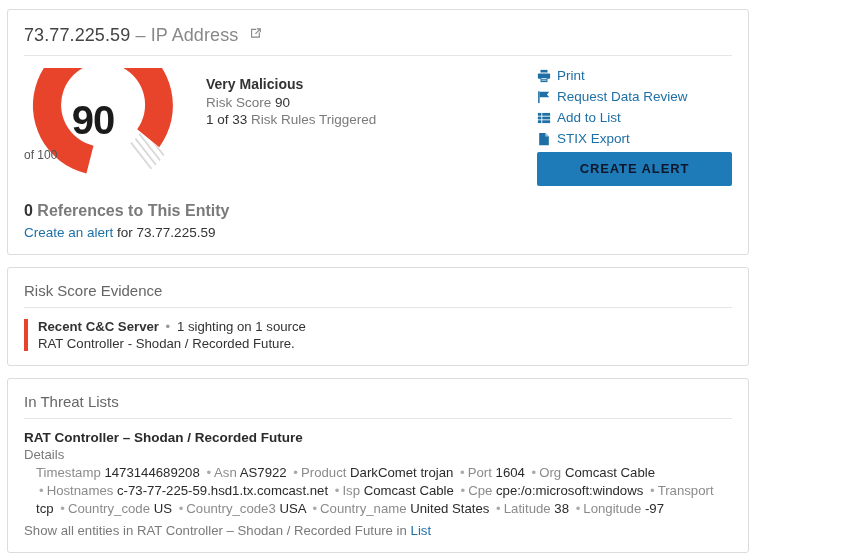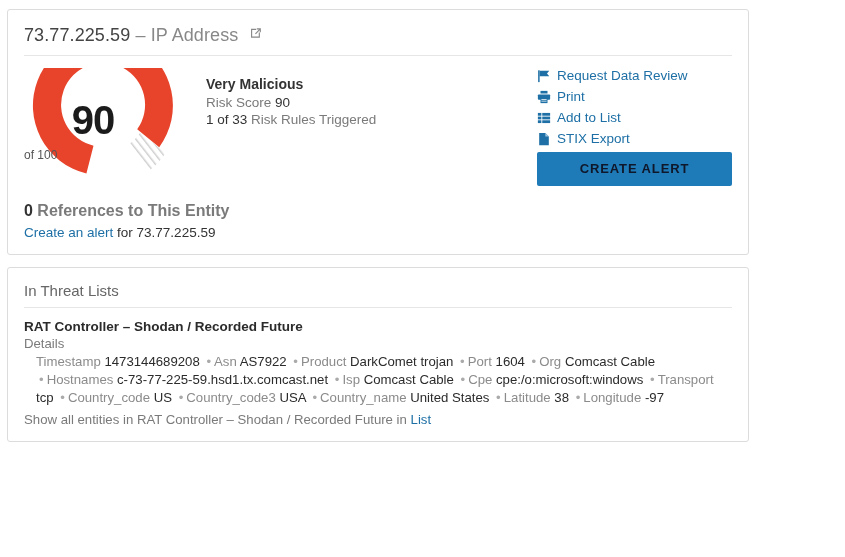--- a/index.html
+++ b/index.html
@@ -187,37 +187,37 @@
           <span class="val">1 of 33</span>
           <span>Risk Rules Triggered</span>
         </div>
       </div>
 
       <div class="actions">
 
         <a class="action-link">
           <span class="ai">
             <svg width="14" height="14" viewBox="0 0 16 16" aria-hidden="true">
-              <rect x="1.3" y="1.5" width="1.7" height="13.5" fill="#1d6fa5"></rect>
-              <path d="M3 2h11l-2.6 3.1L14 8.4H3z" fill="#1d6fa5"></path>
-            </svg>
-          </span>
-          <span>Request Data Review</span>
-        </a>
-
-        <a class="action-link">
-          <span class="ai">
-            <svg width="14" height="14" viewBox="0 0 16 16" aria-hidden="true">
               <path d="M4 1h8v3H4z" fill="#1d6fa5"></path>
               <rect x="1" y="5" width="14" height="6" rx="1" fill="#1d6fa5"></rect>
               <path d="M4 9h8v6H4z" fill="#1d6fa5"></path>
               <path d="M5 10.2h6v.9H5zm0 2h6v.9H5z" fill="#ffffff"></path>
             </svg>
           </span>
           <span>Print</span>
+        </a>
+
+        <a class="action-link">
+          <span class="ai">
+            <svg width="14" height="14" viewBox="0 0 16 16" aria-hidden="true">
+              <rect x="1.3" y="1.5" width="1.7" height="13.5" fill="#1d6fa5"></rect>
+              <path d="M3 2h11l-2.6 3.1L14 8.4H3z" fill="#1d6fa5"></path>
+            </svg>
+          </span>
+          <span>Request Data Review</span>
         </a>
 
         <a class="action-link">
           <span class="ai">
             <svg width="14" height="14" viewBox="0 0 16 16" aria-hidden="true">
               <rect x="1" y="2.2" width="4" height="3.2" fill="#1d6fa5"></rect>
               <rect x="6" y="2.2" width="9" height="3.2" fill="#1d6fa5"></rect>
               <rect x="1" y="6.4" width="4" height="3.2" fill="#1d6fa5"></rect>
               <rect x="6" y="6.4" width="9" height="3.2" fill="#1d6fa5"></rect>
               <rect x="1" y="10.6" width="4" height="3.2" fill="#1d6fa5"></rect>
@@ -245,20 +245,32 @@
       <span class="val">0</span>
       <span>References to This Entity</span>
     </div>
 
     <div class="alert-line">
       <a>Create an alert</a>
       <span>for 73.77.225.59</span>
     </div>
   </div>
 
+  <div class="card">
+    <div class="section-title">Risk Score Evidence</div>
+
+    <div class="evidence">
+      <div class="ev-head">
+        <span class="name">Recent C&amp;C Server</span>
+        <span class="sep">•</span>
+        <span class="sight">1 sighting on 1 source</span>
+      </div>
+      <div class="ev-desc">RAT Controller - Shodan / Recorded Future.</div>
+    </div>
+  </div>
 
   <div class="card">
     <div class="section-title">In Threat Lists</div>
 
     <div class="tl-name">RAT Controller – Shodan / Recorded Future</div>
     <div class="tl-details">Details</div>
 
     <div class="kv-block" id="kv-block"><span class="k">Timestamp </span><span class="v">1473144689208</span> <span class="sep">•</span><span class="k">Asn </span><span class="v">AS7922</span> <span class="sep">•</span><span class="k">Product </span><span class="v">DarkComet trojan</span> <span class="sep">•</span><span class="k">Port </span><span class="v">1604</span> <span class="sep">•</span><span class="k">Org </span><span class="v">Comcast Cable</span> <span class="sep">•</span><span class="k">Hostnames </span><span class="v">c-73-77-225-59.hsd1.tx.comcast.net</span> <span class="sep">•</span><span class="k">Isp </span><span class="v">Comcast Cable</span> <span class="sep">•</span><span class="k">Cpe </span><span class="v">cpe:/o:microsoft:windows</span> <span class="sep">•</span><span class="k">Transport </span><span class="v">tcp</span> <span class="sep">•</span><span class="k">Country_code </span><span class="v">US</span> <span class="sep">•</span><span class="k">Country_code3 </span><span class="v">USA</span> <span class="sep">•</span><span class="k">Country_name </span><span class="v">United States</span> <span class="sep">•</span><span class="k">Latitude </span><span class="v">38</span> <span class="sep">•</span><span class="k">Longitude </span><span class="v">-97</span> </div>
 
     <div class="tl-showall">

